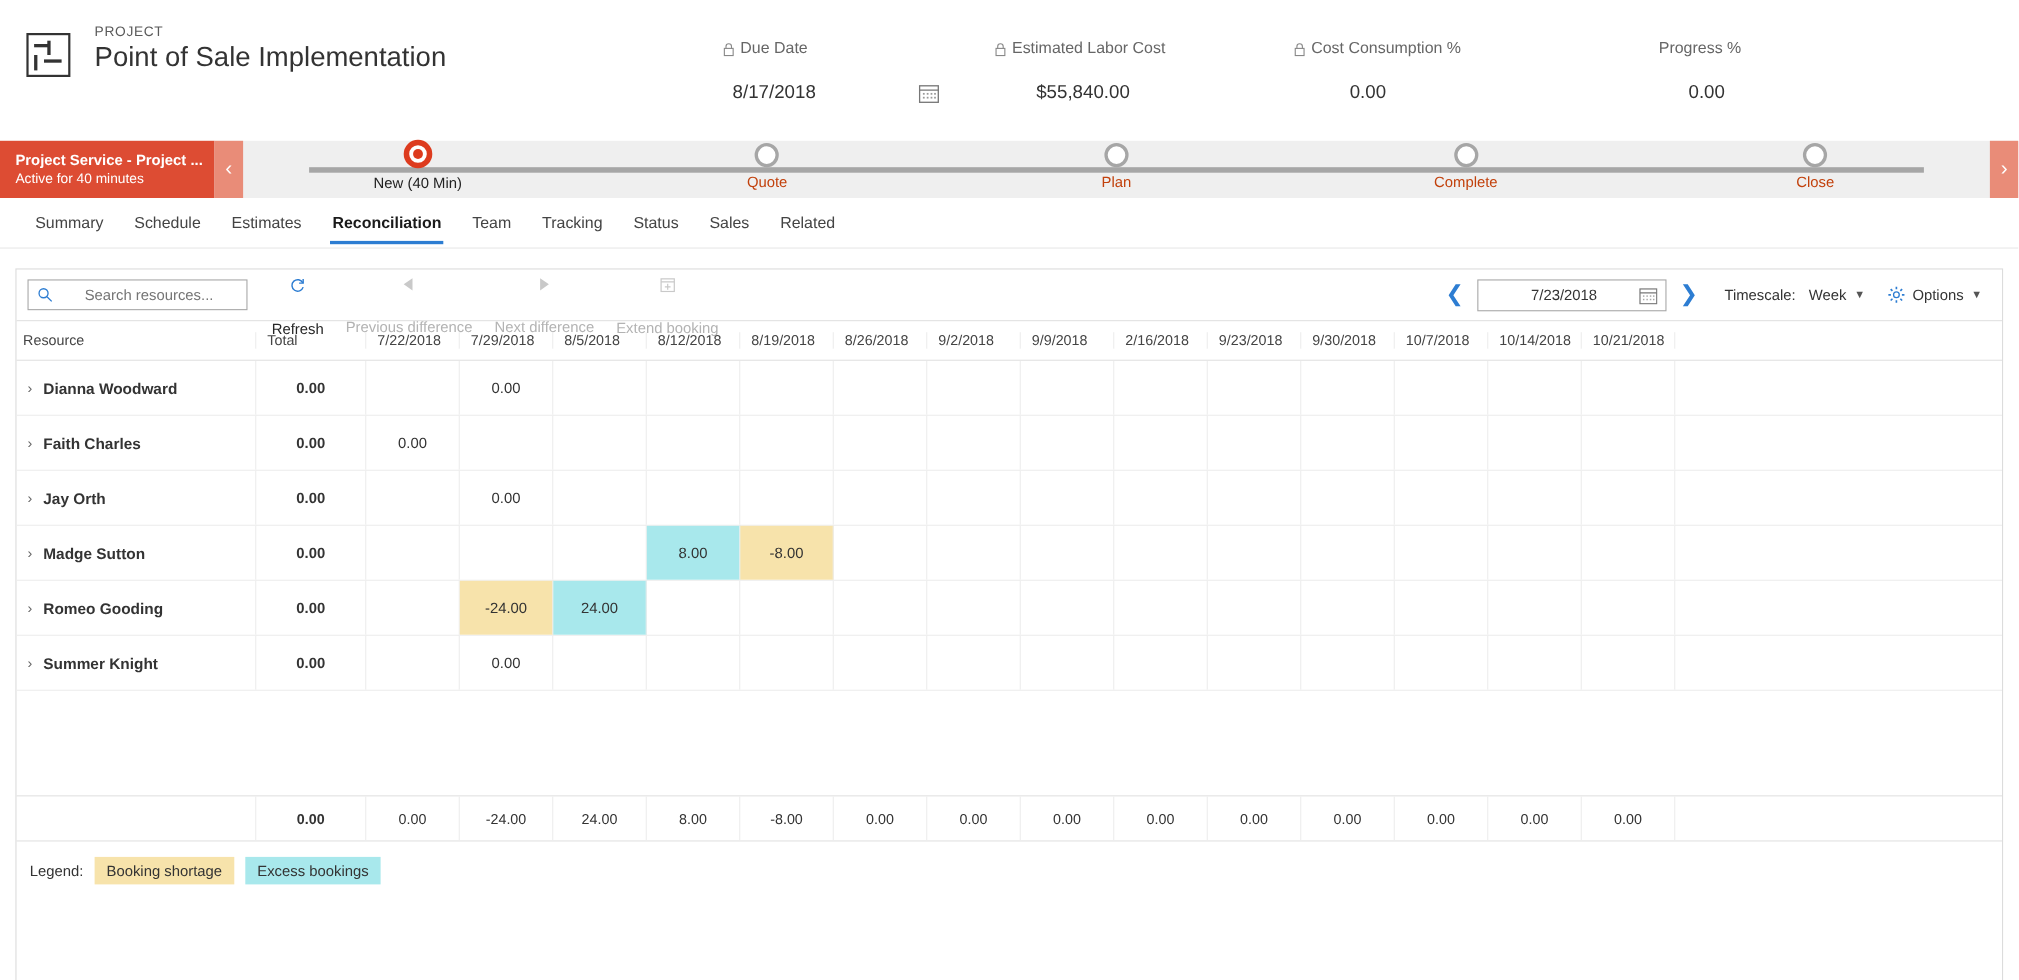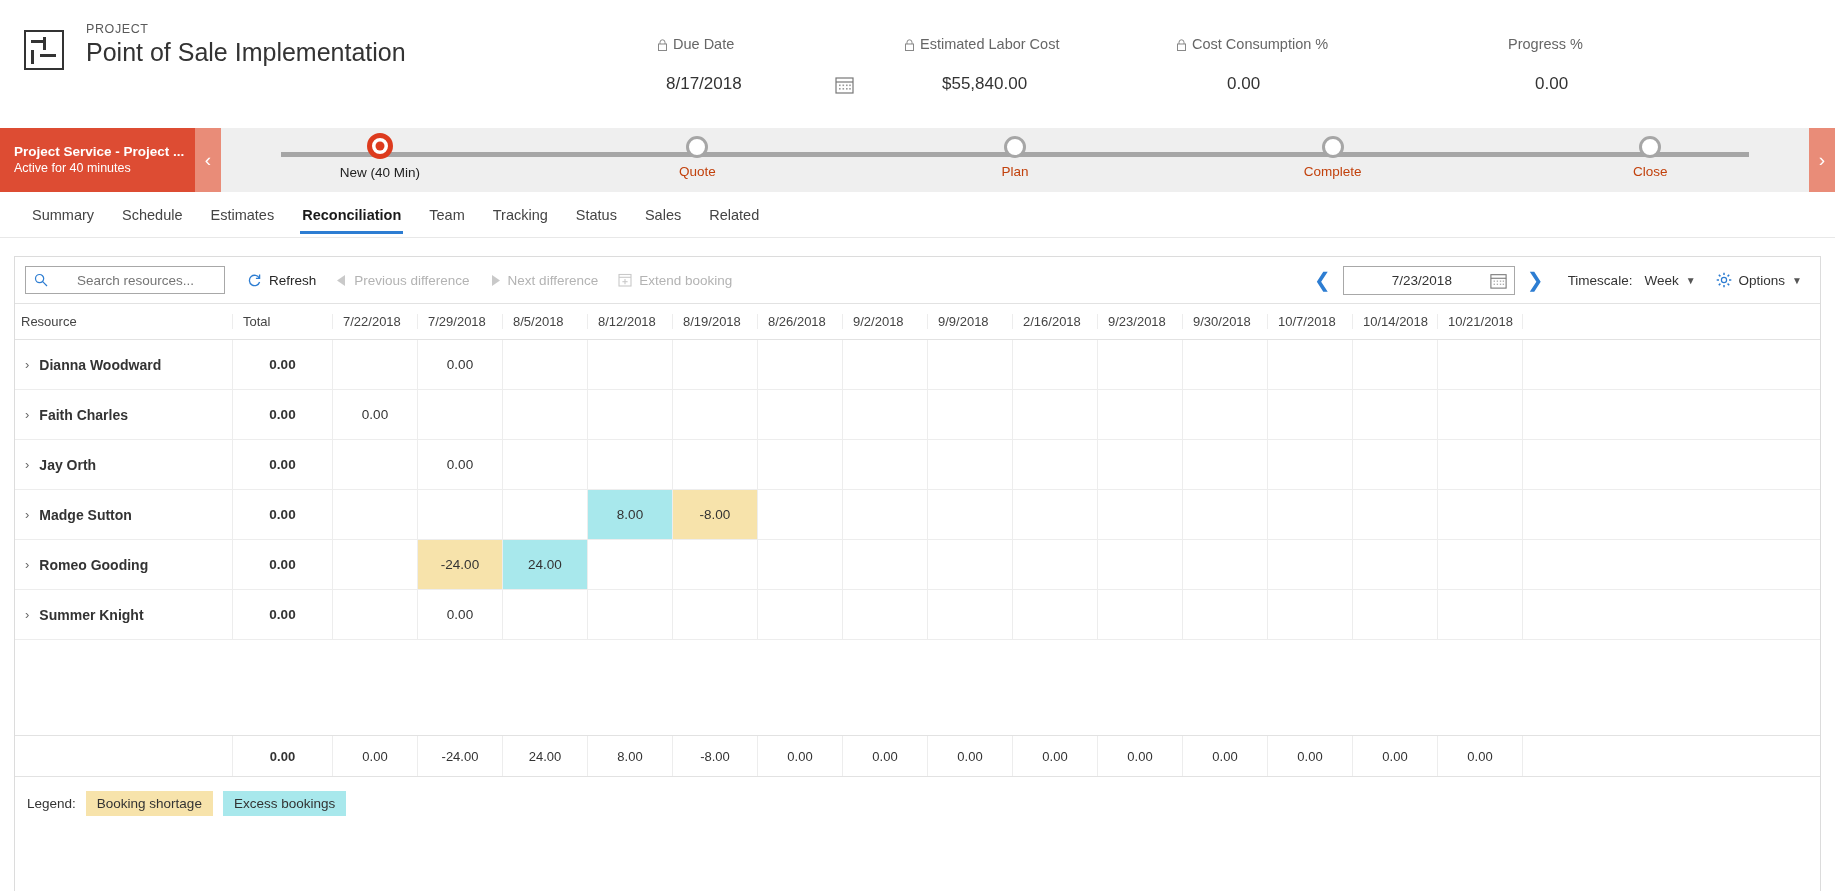--- a/index.html
+++ b/index.html
@@ -67,21 +67,21 @@
   .m-cost .metric-value { padding-left: 50px; }
   .m-consum { width: 282px; }
   .m-consum .metric-label { padding-left: 12px; }
   .m-consum .metric-value { padding-left: 63px; }
   .m-prog { width: 260px; }
   .m-prog .metric-label { padding-left: 62px; }
   .m-prog .metric-value { padding-left: 89px; }
 
   
   .bpf {
-    height: 64px; display: flex; align-items: stretch;
+    height: 52px; display: flex; align-items: stretch;
     background: #efefef; position: relative;
   }
   .bpf-record {
     width: 195px; background: #dd4c33; color: #fff;
     display: flex; flex-direction: column; justify-content: center;
     padding-left: 14px; flex: 0 0 auto;
   }
   .bpf-rec-title { font-size: 13.5px; font-weight: bold; line-height: 1.25; }
   .bpf-rec-sub { font-size: 12.5px; line-height: 1.25; }
   .bpf-prev, .bpf-next {
@@ -152,23 +152,23 @@
     display: flex; align-items: center; padding: 0 8px; gap: 7px;
     background: #fff;
   }
   .search-box input {
     border: none; outline: none; font-size: 13.5px;
     font-family: Liberation Sans, sans-serif; color: #6d28d9; width: 100%;
     background: transparent;
     text-align: center;
   }
   .tb-btn {
-    display: flex; align-items: center; gap: 7px;
+    display: flex; align-items: center; gap: 25px;
     font-size: 13.5px; color: #262626; padding: 0 10px;
-    height: 32px; cursor: pointer; white-space: nowrap;
+    height: 32px; cursor: pointer; white-space: nowrap; flex-direction: column;
   }
   .tb-btn.first { margin-left: 12px; }
   .tb-btn.dis { color: #b3b3b3; cursor: default; }
   .tb-right { margin-left: auto; display: flex; align-items: center; gap: 0; }
   .nav-arrow {
     color: #2d7dd2; font-size: 20px; padding: 0 12px; cursor: pointer;
     display: flex; align-items: center; line-height: 1;
   }
   .date-box {
     width: 172px; height: 29px; border: 1px solid #a8a8a8;

